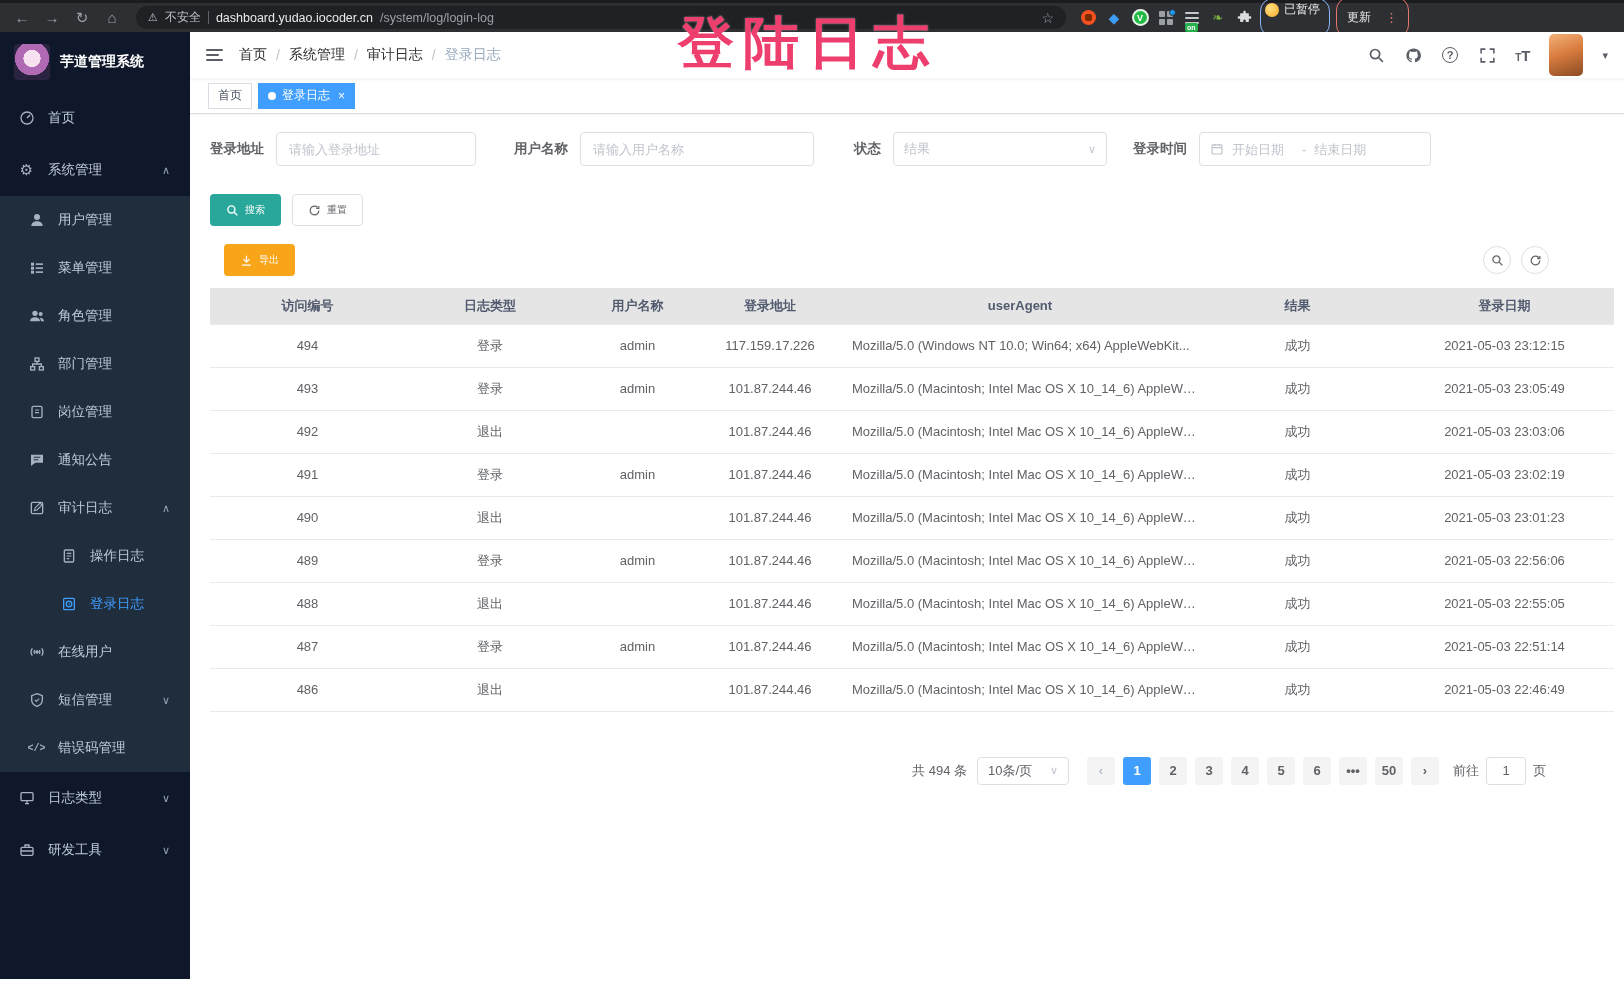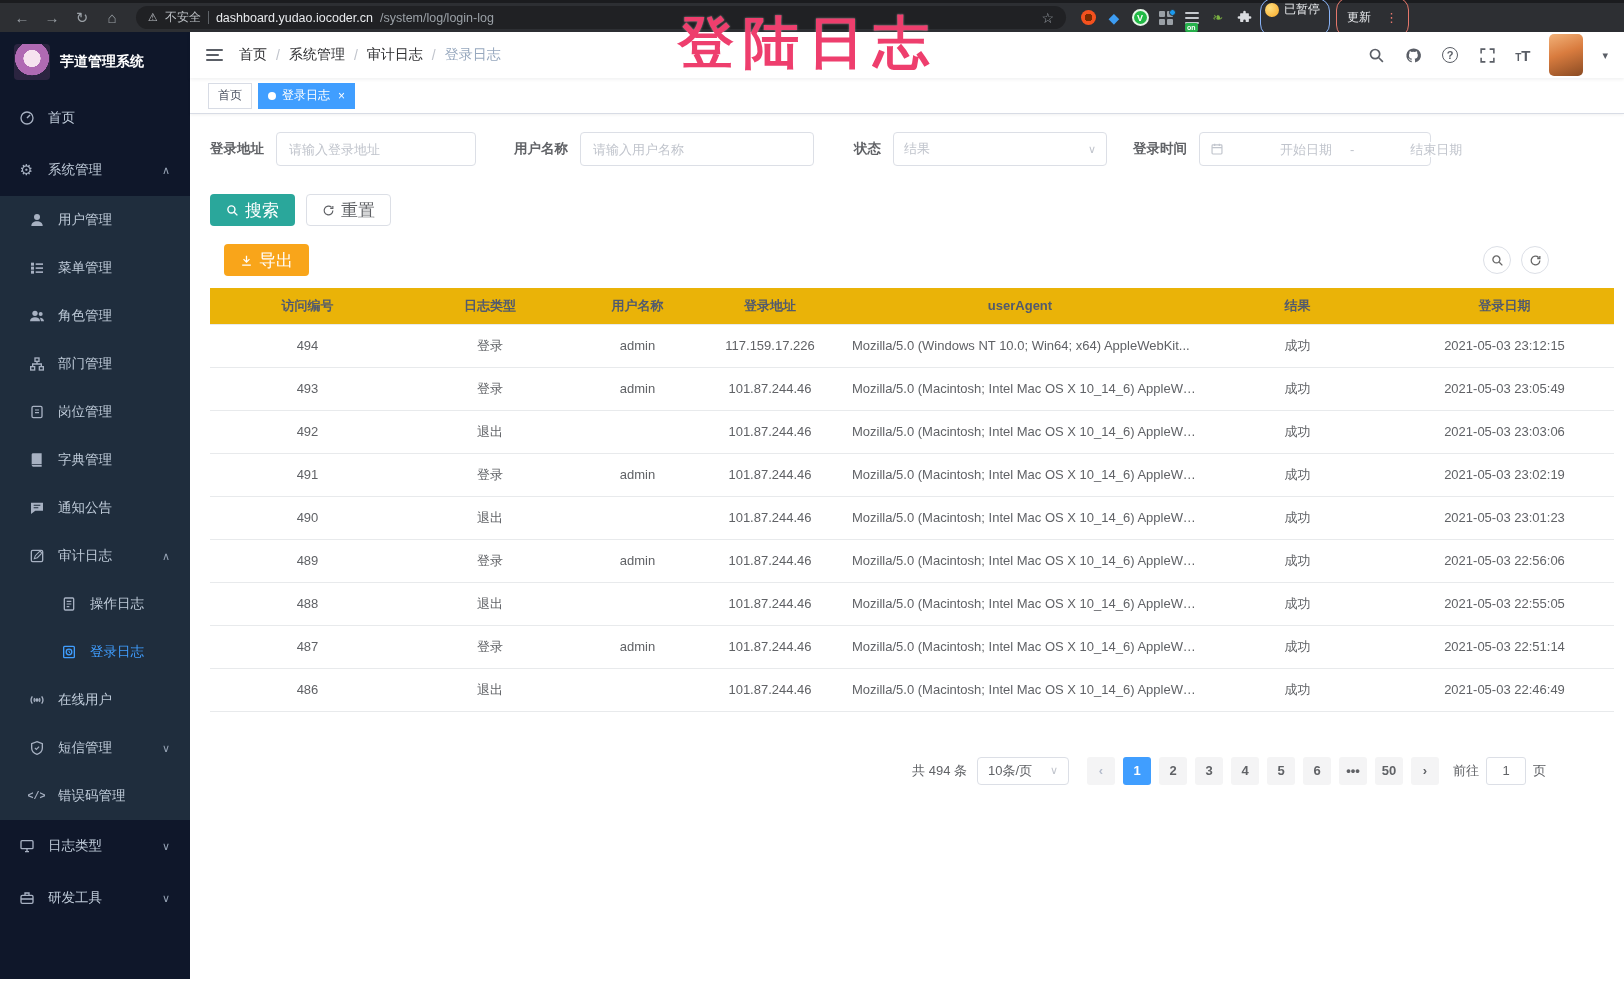--- a/index.html
+++ b/index.html
@@ -105,40 +105,40 @@
   .f-input { height:34px; border:1px solid #dcdfe6; border-radius:4px; padding:0 12px;
     font-size:13px; color:#606266; outline:none; font-family:inherit; }
   .f-input::placeholder { color:#c0c4cc; }
   .sel { height:34px; border:1px solid #dcdfe6; border-radius:4px; display:flex;
     align-items:center; padding:0 10px; cursor:pointer; background:#fff; }
   .sel .ph { color:#c0c4cc; font-size:13px; flex:1; }
   .sel .sel-arrow { color:#c0c4cc; font-size:11px; }
   .daterange { width:232px; height:34px; border:1px solid #dcdfe6; border-radius:4px;
     display:flex; align-items:center; padding:0 10px; gap:8px; background:#fff; }
   .daterange svg { width:14px; height:14px; color:#c0c4cc; flex-shrink:0; }
-  .d-in { border:none; outline:none; width:62px; font-size:13px; color:#606266; font-family:inherit;margin-left:48px; }
+  .d-in { border:none; outline:none; width:62px; font-size:13px; color:#606266; font-family:inherit; }
   .d-in::placeholder { color:#c0c4cc; }
   .d-sep { color:#c0c4cc; font-size:13px; }
 
   .btn-row { margin-top:28px; display:flex; gap:11px; }
-  .btn { height:32px; border-radius:4px; font-size:17px; display:inline-flex; align-items:center;
+  .btn { height:32px; border-radius:4px; font-size:10px; display:inline-flex; align-items:center;
     gap:6px; padding:15px 15px; cursor:pointer; border:1px solid transparent; font-family:inherit; }
   .btn svg { width:13px; height:13px; }
   .btn-search { background:#2aa79b; color:#fff; }
   .btn-reset { background:#fff; color:#606266; border-color:#dcdfe6; }
   .toolbar-row { margin-top:18px; display:flex; align-items:center;margin-left:14px; }
   .btn-export { background:#f9a51a; color:#fff; height:30px; }
   .mini-group { margin-left:auto; display:flex; gap:10px; padding-right:65px; }
   .mini-btn { width:28px; height:28px; border-radius:50%; border:1px solid #dcdfe6; background:#fff;
     color:#666; display:flex; align-items:center; justify-content:center; cursor:pointer; }
   .mini-btn svg { width:13px; height:13px; }
 
   
   table { margin-top:12px; width:1404px; border-collapse:collapse; table-layout:fixed; }
-  thead th { background:#eab308; height:36px; font-size:13px; color:#515a6e; font-weight:bold;
+  thead th { background:#e5e5e5; height:36px; font-size:13px; color:#515a6e; font-weight:bold;
     text-align:center; }
   tbody td { height:43px; font-size:13px; color:#606266; text-align:center;
     border-bottom:1px solid #e8eaec; overflow:hidden; white-space:nowrap; text-overflow:ellipsis; }
   tbody td.c-left { text-align:left; padding-left:12px; }
   thead { border-bottom:1px solid #e8eaec; }
 
   
   .pager { margin-top:45px; display:flex; align-items:center; justify-content:flex-end;
     padding-right:68px; font-size:13px; color:#606266; }
   .total { margin-right:10px; }
@@ -291,29 +291,20 @@
           <svg viewBox="0 0 24 24" fill="none" stroke="currentColor" stroke-width="2">
               <rect x="4.5" y="3.5" width="15" height="17" rx="2"></rect>
               <path d="M9 9h6M9 13h6" stroke-width="1.7"></path>
             </svg>
         </span>
         <span>岗位管理</span>
       </div>
       <div class="menu-item">
         <span class="mi">
           <svg viewBox="0 0 24 24" fill="currentColor">
-              <path d="M4 4c0-1 1-2 2-2h13v16H6c-1 0-2 .5-2 1.5z"></path>
-              <path d="M4 19.5A2.5 2.5 0 0 0 6.5 22H19v-3H6.5c-1 0-2.5 0-2.5.5z"></path>
-            </svg>
-        </span>
-        <span>字典管理</span>
-      </div>
-      <div class="menu-item">
-        <span class="mi">
-          <svg viewBox="0 0 24 24" fill="currentColor">
               <path d="M3 4h18v12H9.5L3 21z"></path>
               <path d="M7 8h10M7 11.5h7" stroke="#1f2d3d" stroke-width="1.6"></path>
             </svg>
         </span>
         <span>通知公告</span>
       </div>
       <div class="menu-item">
         <span class="mi">
           <svg viewBox="0 0 24 24" fill="none" stroke="currentColor" stroke-width="2">
               <rect x="3.5" y="3.5" width="17" height="17" rx="2"></rect>

